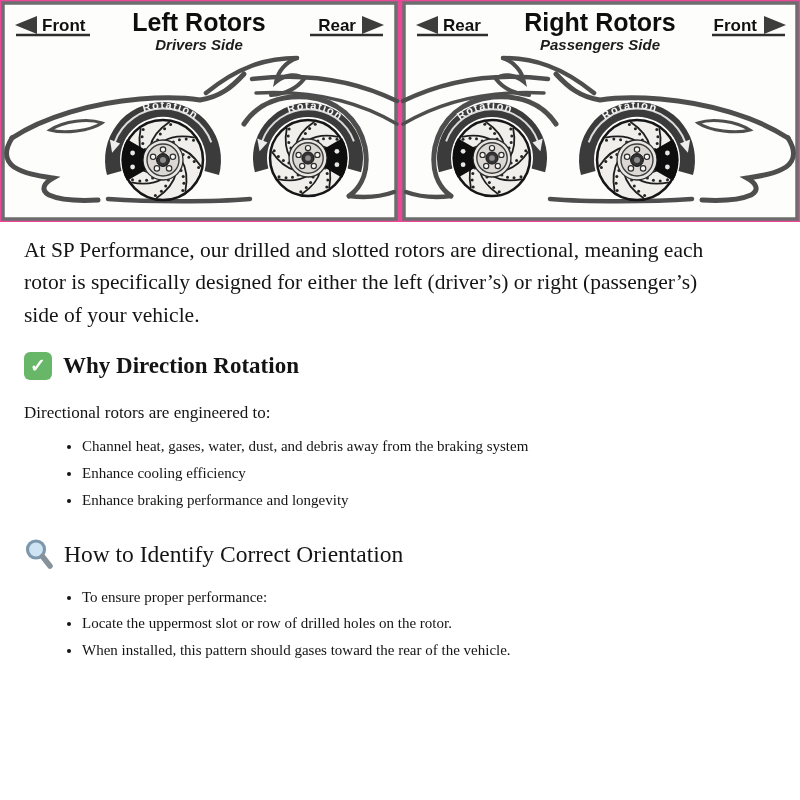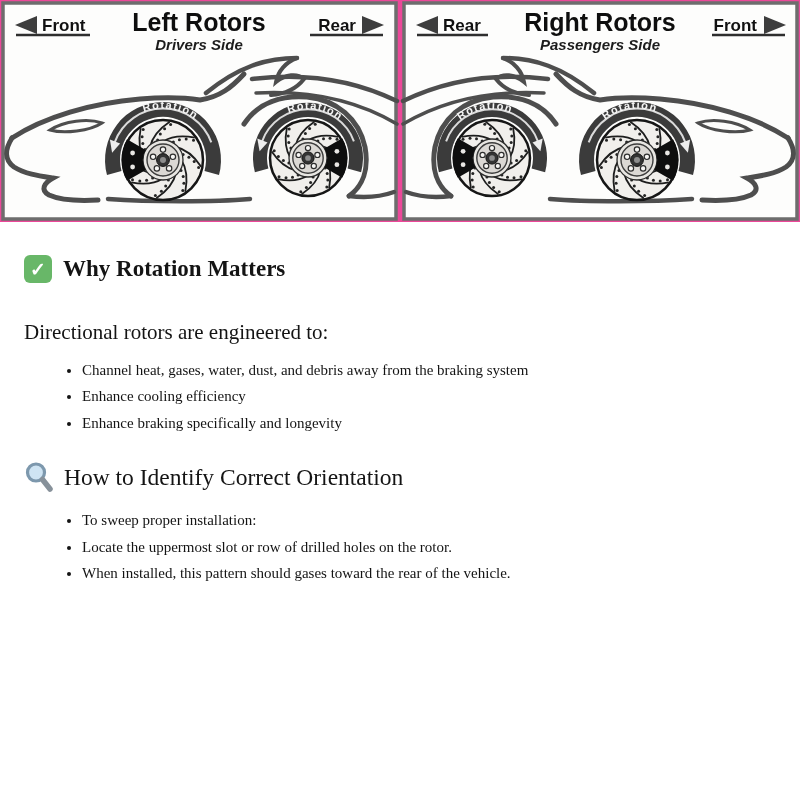--- a/index.html
+++ b/index.html
@@ -7,21 +7,21 @@
   .diagram-wrap{width:800px;height:222px;background:#ec4899;}
   .content{padding:12px 24px 0;}
   .intro{font-size:21.5px;line-height:1.5;margin:0 0 14px;max-width:712px;}
   .h-row{display:flex;align-items:center;gap:11px;margin:21px 0 12px;}
   .h-row .check-box{width:28px;height:28px;border-radius:6px;background:#68b768;color:#ffffff;
     display:flex;align-items:center;justify-content:center;font-size:19px;font-weight:bold;
     font-family:"Liberation Sans",sans-serif;flex:0 0 auto;}
   .h2-text{font-size:23px;font-weight:bold;line-height:1.2;}
   .h3-row{display:flex;align-items:center;gap:10px;margin:26px 0 16px;}
   .h3-text{font-size:23.5px;font-weight:normal;line-height:1.2;}
-  .lead{font-size:21px;line-height:1.5;margin:34px 0 8px;font-family:Liberation Serif, serif;}
+  .lead{font-size:17px;line-height:1.5;margin:20px 0 8px;font-family:Liberation Serif, serif;}
   ul{margin:10px 0 22px;padding-left:58px;max-width:712px;}
   li{font-size:15px;line-height:1.52;margin:4px 0;}
   .mag-icon{flex:0 0 auto;display:block;}
   svg text{user-select:none;}
 </style>
 </head>
 <body>
 
 <div class="diagram-wrap">
 <svg id="diagram-svg" width="800" height="222" viewBox="0 0 800 222">
@@ -296,40 +296,41 @@
         <circle cx="637" cy="160" r="3" fill="#8d8d8d"></circle>
         <path d="M 673.0 139.2 A 41.6 41.6 0 0 1 673.0 180.8 L 654.3 170.0 A 20 20 0 0 0 654.3 150.0 Z" fill="#0e0e0e"></path>
         <circle cx="667.4" cy="153.0" r="2.4" fill="#e8e6e3"></circle>
         <circle cx="667.4" cy="167.0" r="2.4" fill="#e8e6e3"></circle>
         <text font-family="Liberation Sans,sans-serif" font-size="11" font-weight="bold" fill="#f4f4f4" letter-spacing="1.2"><textPath href="#rp3" startOffset="44%" text-anchor="middle">Rotation</textPath></text>
       </g>
     </svg>
 </div>
 
 <div class="content">
+  <p class="intro">At SP Performance, our drilled and slotted rotors are directional, meaning each rotor is specifically designed for either the left (driver’s) or right (passenger’s) side of your vehicle.</p>
 
   <div class="h-row">
     <div class="check-box">✓</div>
-    <div class="h2-text">Why Rotation Matters</div>
+    <div class="h2-text">Why Direction Rotation</div>
   </div>
 
   <p class="lead">Directional rotors are engineered to:</p>
 
   <ul>
     <li>Channel heat, gases, water, dust, and debris away from the braking system</li>
     <li>Enhance cooling efficiency</li>
-    <li>Enhance braking specifically and longevity</li>
+    <li>Enhance braking performance and longevity</li>
   </ul>
 
   <div class="h3-row">
     <svg class="mag-icon" width="30" height="32" viewBox="0 0 30 32">
       <circle cx="12" cy="11.5" r="8.5" fill="#cfe4f3" stroke="#7d98ad" stroke-width="3.2"></circle>
       <line x1="18.5" y1="18.5" x2="26" y2="28" stroke="#87919a" stroke-width="5.5" stroke-linecap="round"></line>
     </svg>
     <div class="h3-text">How to Identify Correct Orientation</div>
   </div>
 
   <ul>
-    <li>To sweep proper installation:</li>
+    <li>To ensure proper performance:</li>
     <li>Locate the uppermost slot or row of drilled holes on the rotor.</li>
     <li>When installed, this pattern should gases toward the rear of the vehicle.</li>
   </ul>
 </div>
 
 </body></html>

